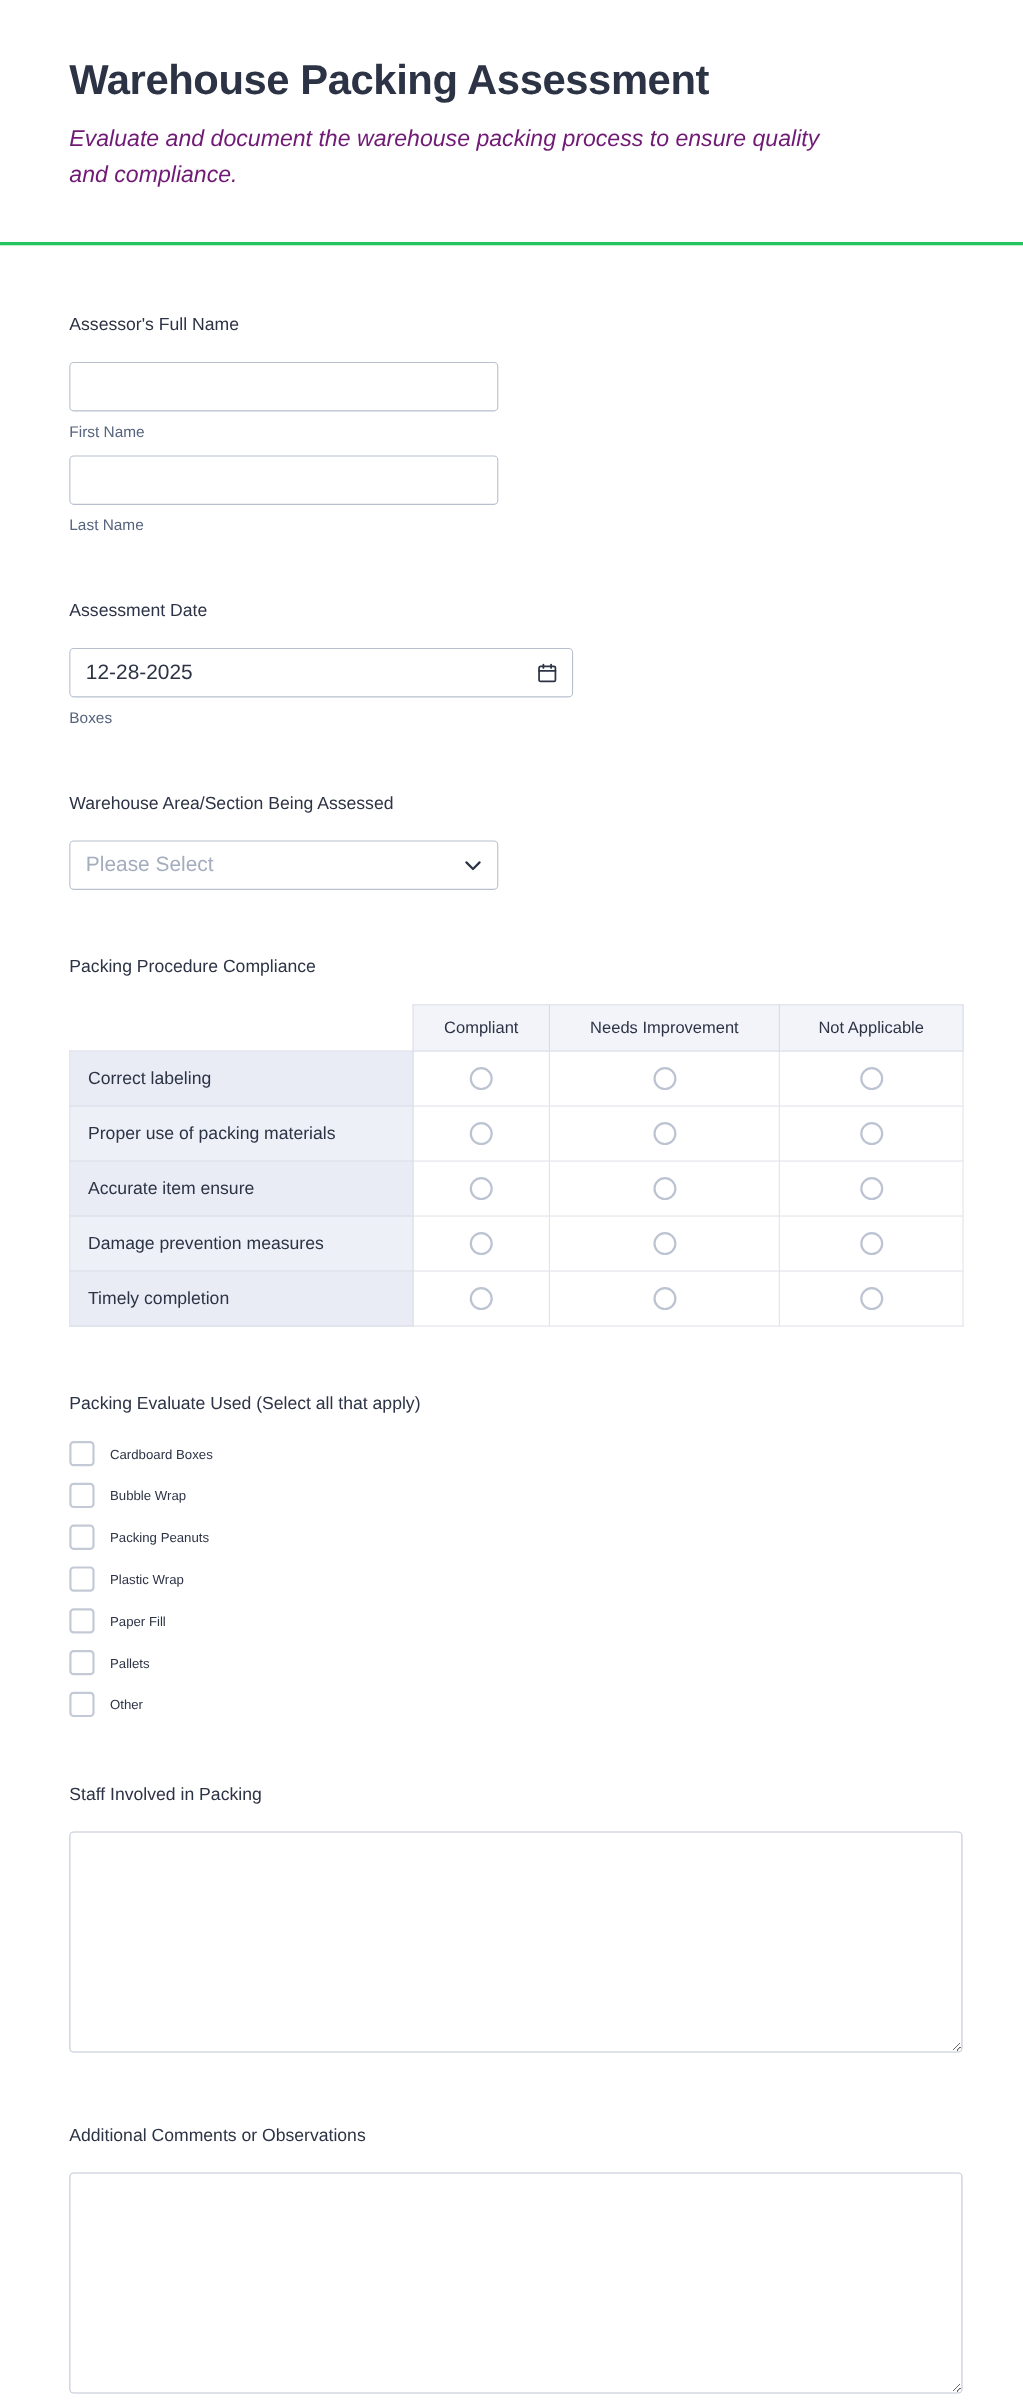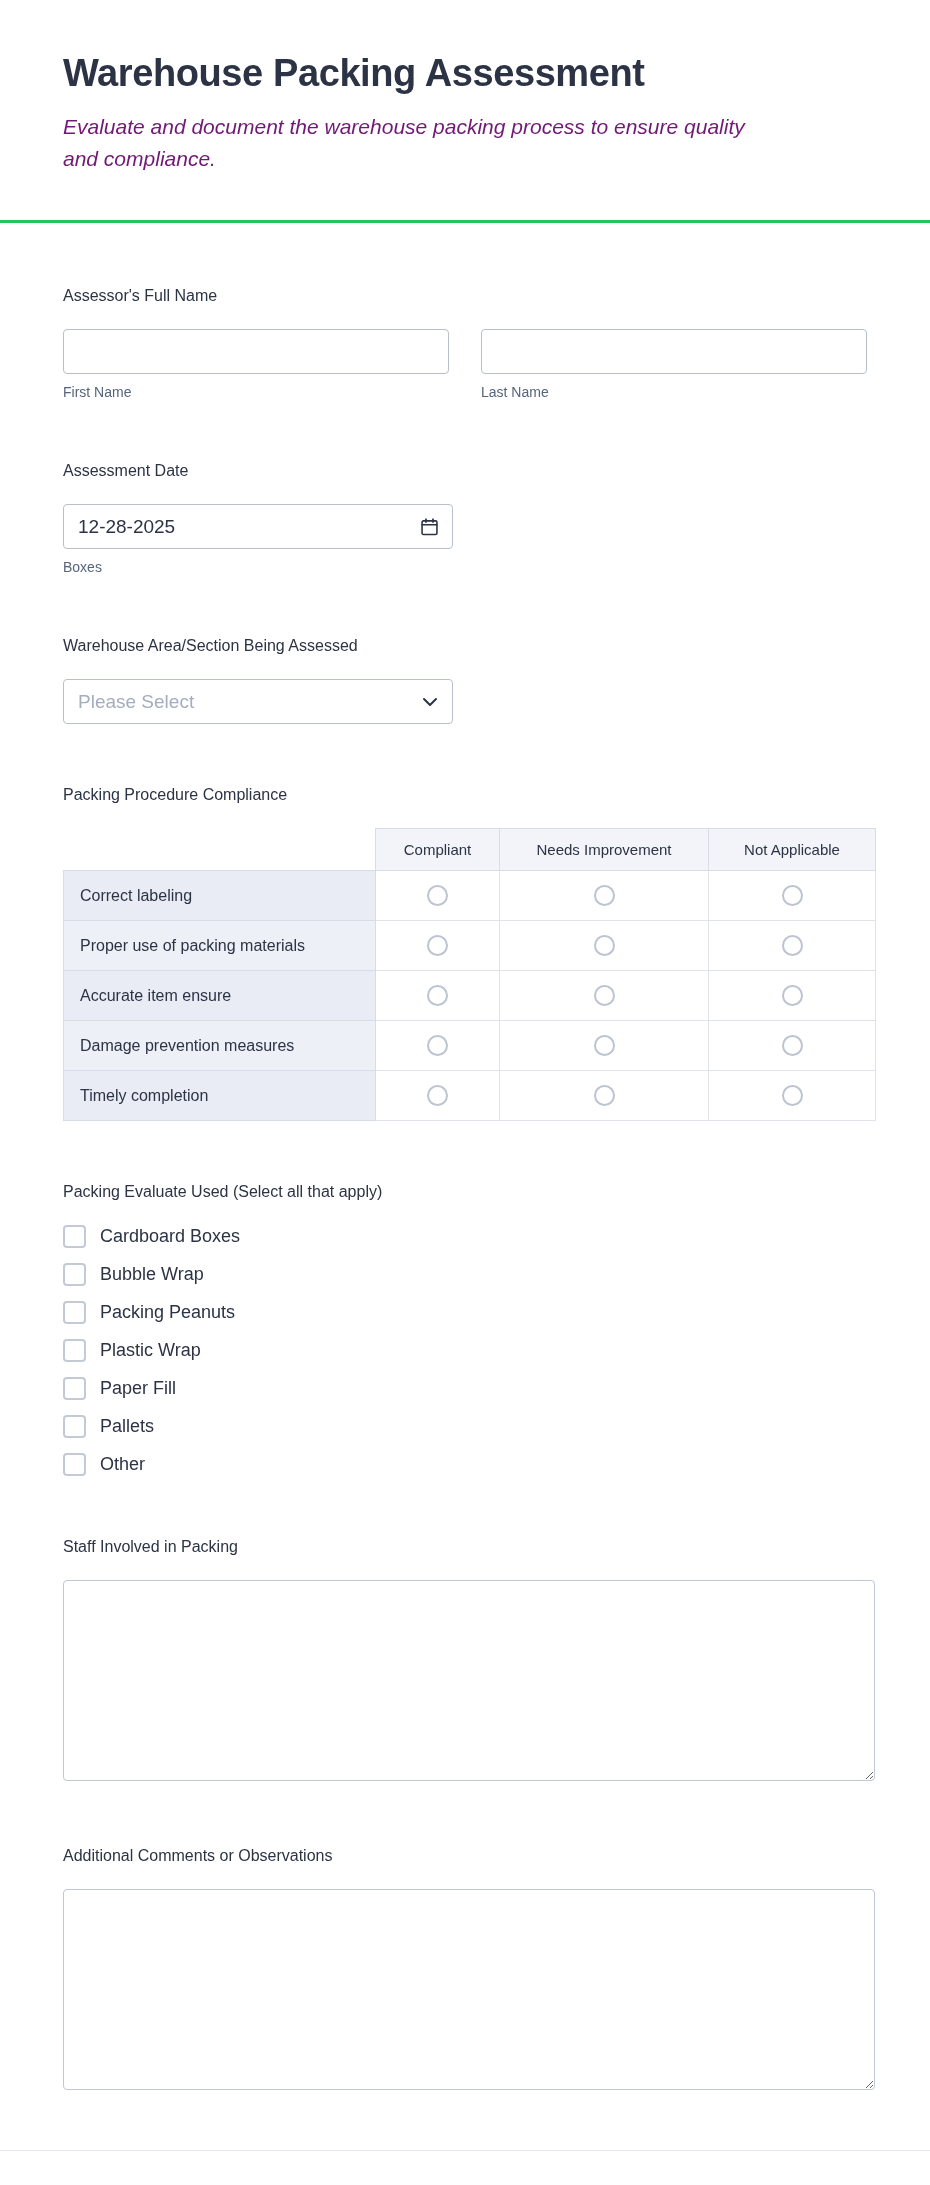--- a/index.html
+++ b/index.html
@@ -44,37 +44,37 @@
     color: #2c3345;
     margin-bottom: 24px;
   }
   .sublabel {
     font-size: 14px;
     color: #57647e;
     margin-top: 10px;
   }
 
   
-  .name-row { display: flex; gap: 32px; }
+  .name-row { display: flex; gap: 14px; flex-direction: column; }
   .name-col { width: 390px; }
   .text-input, .date-input {
     width: 100%;
     height: 45px;
     border: 1px solid #b8c0ce;
     border-radius: 4px;
     padding: 0 14px;
     font-size: 19px;
     color: #2c3345;
     background: #fff;
     font-family: inherit;
     outline: none;
   }
 
   
-  .date-wrap { position: relative; width: 390px; }
+  .date-wrap { position: relative; width: 458px; }
   .date-input { padding-right: 46px; }
   .cal-icon {
     position: absolute;
     right: 13px;
     top: 50%;
     transform: translateY(-50%);
     width: 21px;
     height: 21px;
     pointer-events: none;
   }
@@ -166,21 +166,21 @@
     -webkit-appearance: none;
     width: 23px;
     height: 23px;
     border: 2px solid #c3cad6;
     border-radius: 4px;
     background: #fff;
     margin: 0;
     flex: 0 0 auto;
     cursor: pointer;
   }
-  .checkbox-label { font-size: 18px; color: #2c3345; }
+  .checkbox-label { font-size: 12px; color: #2c3345; }
 
   
   .textarea {
     width: 812px;
     height: 201px;
     border: 1px solid #bfc7d4;
     border-radius: 4px;
     padding: 12px 14px;
     font-size: 19px;
     font-family: inherit;

